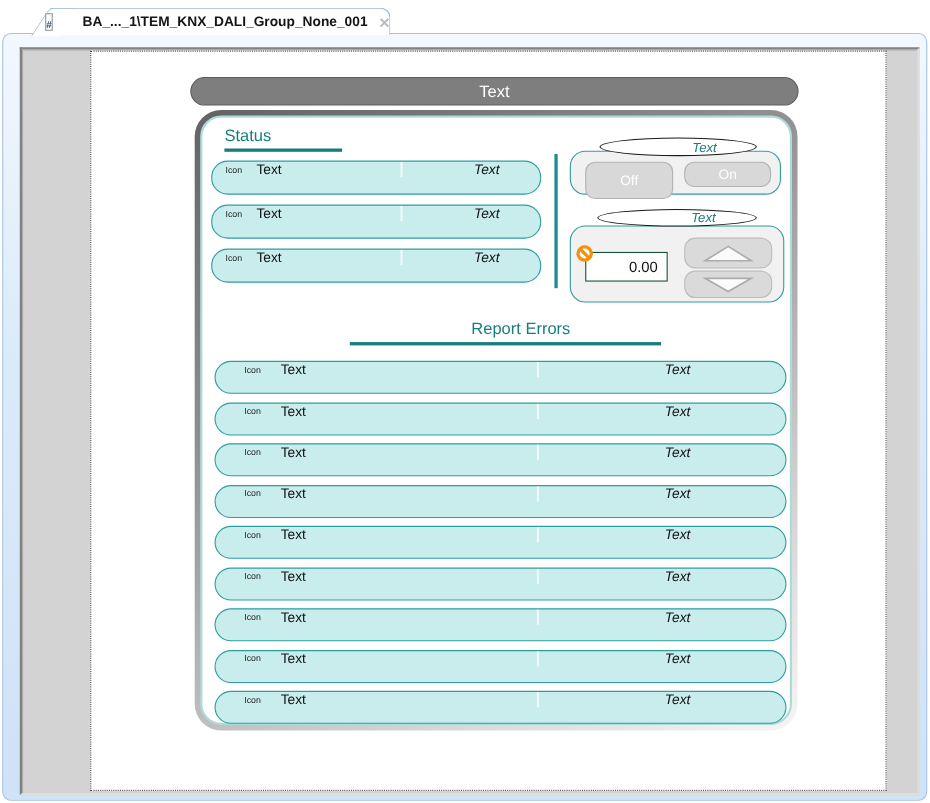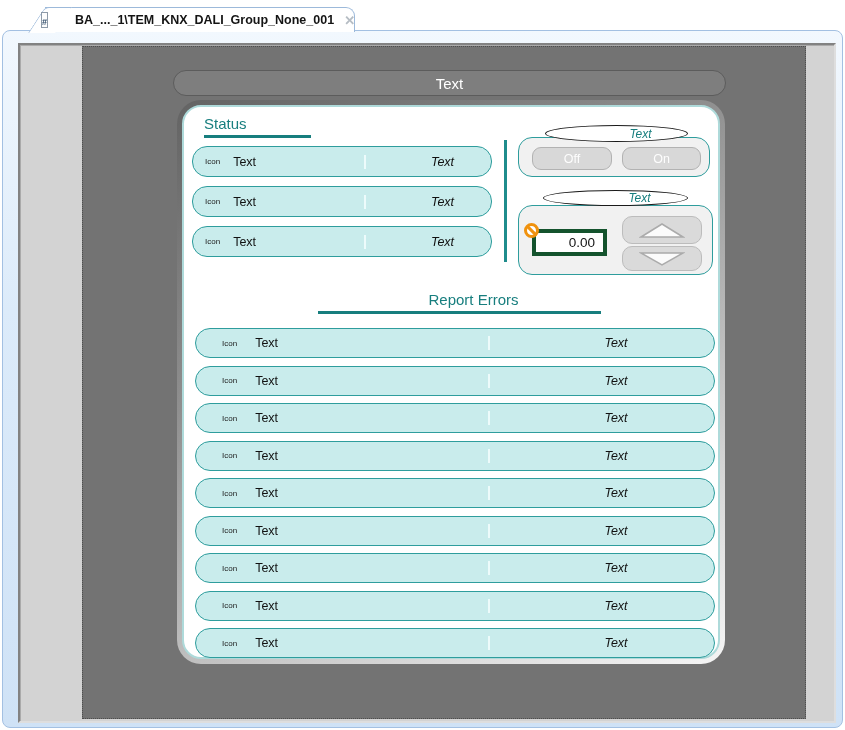--- a/index.html
+++ b/index.html
@@ -22,21 +22,21 @@
   .tab-close { margin-left:10px; font-size:13px; font-weight:bold; color:#b6bdc4; cursor:default; }
 
   
   .frame { position:absolute; left:2px; top:30px; width:841px; height:698px;
            border:1px solid #a3c0e2; border-radius:8px;
            background:linear-gradient(180deg,#f2f8fe 0%,#dcebfa 40%,#cfe2f6 100%); }
   .workspace { position:absolute; left:15px; top:12px; right:6px; bottom:4px;
            background:#d3d3d3; border:2px solid; border-color:#828282 #dedede #dedede #828282;
            box-shadow:inset 1px 1px 0 #aaaaaa; }
   .canvas { position:absolute; left:62px; top:1px; width:724px; height:673px;
-           background:#737373; border:1px dotted #4d4d4d; }
+           background:#ffffff; border:1px dotted #4d4d4d; }
 
   
   .fp-header { position:absolute; left:90px; top:23px; width:553px; height:26px;
            background:#7e7e7e; border:1px solid #5c5c5c; border-radius:13px;
            display:flex; align-items:center; justify-content:center;
            color:#ffffff; font-size:15px; }
 
   
   .panel-outer { position:absolute; left:94px; top:53px; width:548px; height:564px;
            border-radius:24px; padding:5px;
@@ -47,21 +47,21 @@
   .sec-title { position:absolute; color:#177e7e; font-size:15px; }
   .status-title { left:20px; top:8px; }
   .status-underline { position:absolute; left:20px; top:28px; width:107px; height:3px; background:#177e7e; }
   .report-title { left:0; right:0; top:184px; text-align:center;padding-left:45px; }
   .report-underline { position:absolute; left:134px; top:204px; width:283px; height:3px; background:#177e7e; }
 
   
   .rows { position:absolute; display:flex; flex-direction:column; }
   .status-rows { left:8px; top:39px; width:300px; gap:9px; }
   .report-rows { left:11px; top:221px; width:520px; gap:7.5px; }
-  .pill-row { display:flex; align-items:center; background:#c9ecec;
+  .pill-row { display:flex; align-items:flex-start; background:#c9ecec;
            border:1.5px solid #2e9d9d; border-radius:15px; overflow:hidden;gap:28px; }
   .status-rows .pill-row { height:31px; }
   .report-rows .pill-row { height:30px; }
   .row-left { display:flex; align-items:center; border-right:2px solid #edfbfb; }
   .status-rows .row-left { width:173px; padding-left:12px; }
   .report-rows .row-left { width:294px; padding-left:26px; }
   .row-icon-label { font-size:8px; color:#222; }
   .row-label { font-size:12.5px; color:#111; }
   .status-rows .row-label { margin-left:13px; }
   .report-rows .row-label { margin-left:18px; }
@@ -77,25 +77,25 @@
   .grp-value  { left:334px; top:98px; width:195px; height:70px; }
   .grp-oval { position:absolute; background:#ffffff; border:1px solid #1a1a1a; border-radius:50%;
            display:flex; align-items:center; justify-content:center; z-index:2;
            font-size:12px; font-style:italic; color:#177e7e; padding-left:48px; }
   .oval-switch { left:361px; top:18px; width:143px; height:17px; }
   .oval-value  { left:359px; top:83px; width:145px; height:16px; }
 
   .btn-gray { position:absolute; background:#d8d8d8; border:1px solid #b2b2b2; border-radius:9px;
            display:flex; align-items:center; justify-content:center;
            color:#fdfdfd; font-size:12.5px; cursor:default; }
-  .btn-off { left:13px; top:9px; width:80px; height:23px; }
+  .btn-off { left:13px; top:9px; width:80px; height:34px; }
   .btn-on  { left:103px; top:9px; width:79px; height:23px;text-align:center; }
 
   .num-input { position:absolute; left:13px; top:23px; width:75px; height:27px;
-           background:#ffffff; border:4px solid #14532d; text-align:right;
+           background:#ffffff; border:1px solid #14532d; text-align:right;
            padding-right:8px; font-size:13.5px; color:#111;
            font-family:"Liberation Sans", sans-serif; }
   .no-entry { position:absolute; left:5px; top:17px; width:15px; height:15px;
            border:3px solid #f0920e; border-radius:50%; background:#fff; z-index:3; }
   .no-entry::after { content:""; position:absolute; left:-1px; top:3px; width:11px; height:3px;
            background:#f0920e; transform:rotate(45deg); }
 
   .btn-arrow { position:absolute; left:103px; width:80px; background:#dadada;
            border:1px solid #bcbcbc; border-radius:10px;
            display:flex; align-items:center; justify-content:center; cursor:default; }

